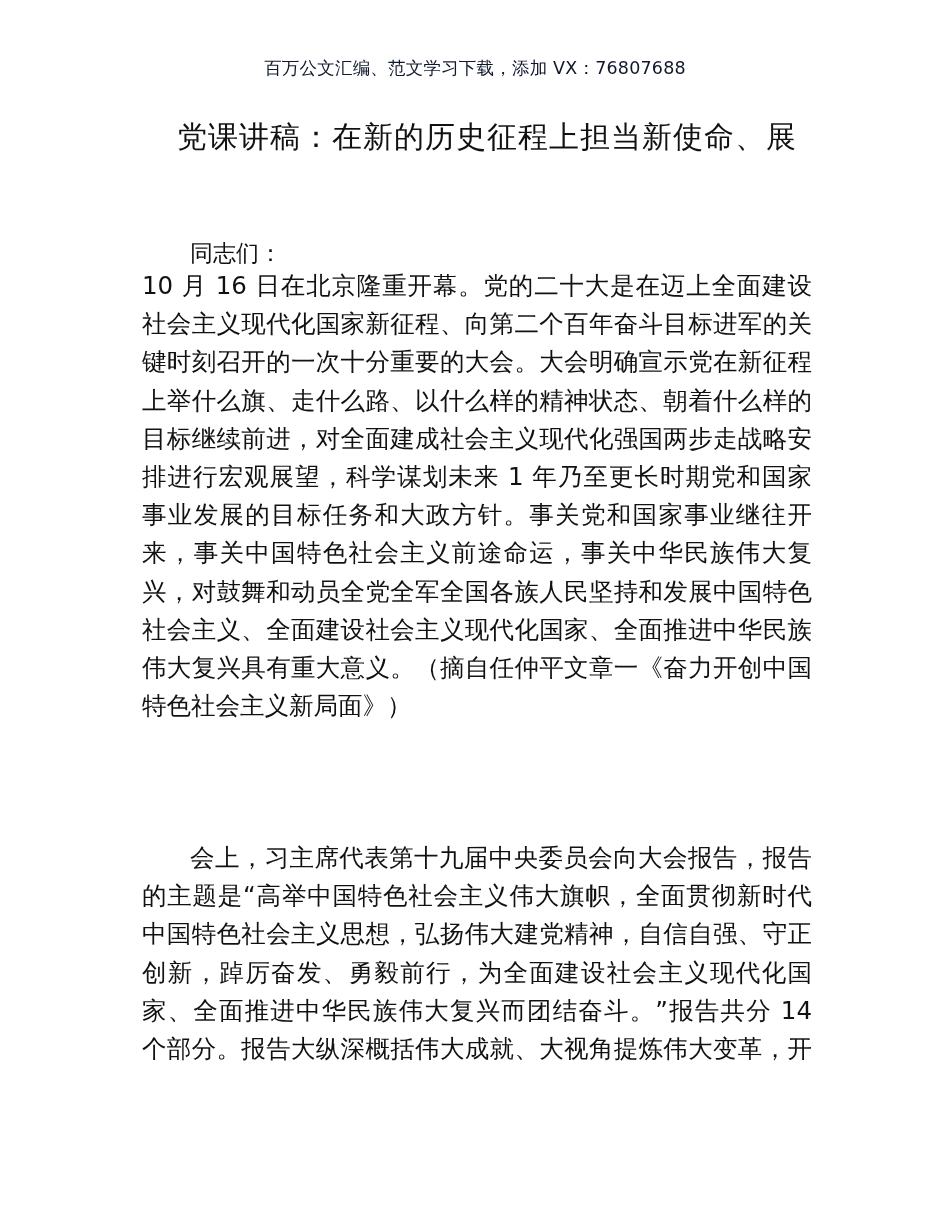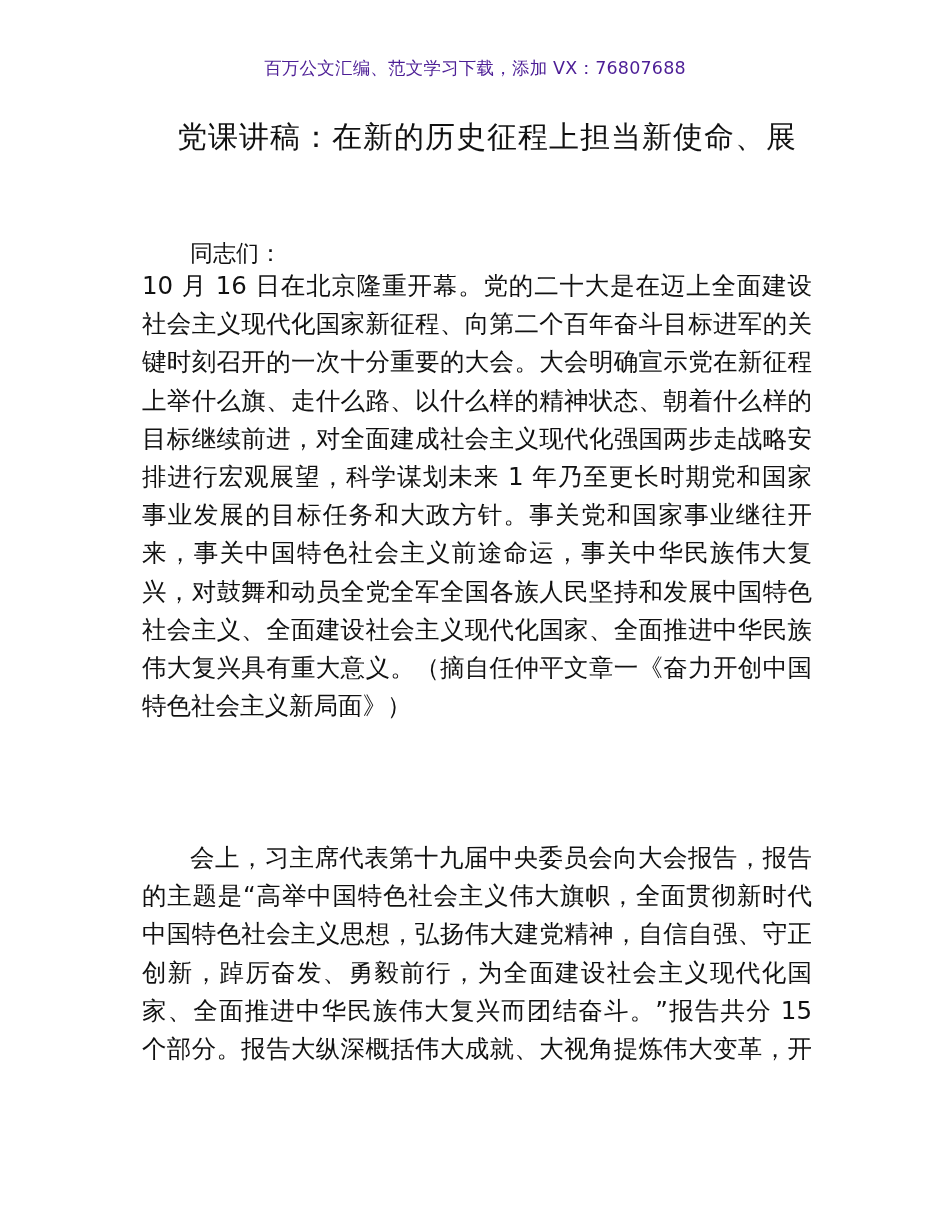--- a/index.html
+++ b/index.html
@@ -1,19 +1,19 @@
 <!DOCTYPE html>
 <html><head>
   <meta charset="utf-8">
   <style>
     html, body { margin: 0; padding: 0; background: #ffffff; }
     body { width: 950px; height: 1230px; position: relative; overflow: hidden;
            font-family: "DejaVu Sans", "Liberation Sans", sans-serif; color: #111; }
     .header-note { position: absolute; top: 56px; left: 0; width: 950px; text-align: center;
-                   color: #4c1d95; font-size: 17.5px; letter-spacing: 0.2px; }
+                   color: #0f172a; font-size: 17.5px; letter-spacing: 0.2px; }
     .title { position: absolute; top: 116px; left: 132px; width: 710px; text-align: center;
              font-size: 30px; line-height: 42px; color: #111; letter-spacing: 1px; }
     .title div { white-space: nowrap; }
     .body { position: absolute; left: 142px; width: 670px; }
     .line { height: 38.2px; line-height: 38.2px; font-size: 24.5px; white-space: nowrap;
             text-align: justify; text-align-last: justify; letter-spacing: 0; }
     .line.last { text-align-last: left; }
     .indent { padding-left: 48px; }
     .salutation { position: absolute; top: 220px; left: 190px; font-size: 23px; line-height: 38px; margin-top: 14px; }
   </style>
@@ -41,15 +41,15 @@
   <div class="line">社会主义、全面建设社会主义现代化国家、全面推进中华民族</div>
   <div class="line">伟大复兴具有重大意义。（摘自任仲平文章一《奋力开创中国</div>
   <div class="line last">特色社会主义新局面》）</div>
 </div>
 
 <div class="body" style="top:839px;">
   <div class="line indent">会上，习主席代表第十九届中央委员会向大会报告，报告</div>
   <div class="line">的主题是“高举中国特色社会主义伟大旗帜，全面贯彻新时代</div>
   <div class="line">中国特色社会主义思想，弘扬伟大建党精神，自信自强、守正</div>
   <div class="line">创新，踔厉奋发、勇毅前行，为全面建设社会主义现代化国</div>
-  <div class="line">家、全面推进中华民族伟大复兴而团结奋斗。”报告共分 15</div>
+  <div class="line">家、全面推进中华民族伟大复兴而团结奋斗。”报告共分 14</div>
   <div class="line">个部分。报告大纵深概括伟大成就、大视角提炼伟大变革，开</div>
 </div>
 
 </body></html>

